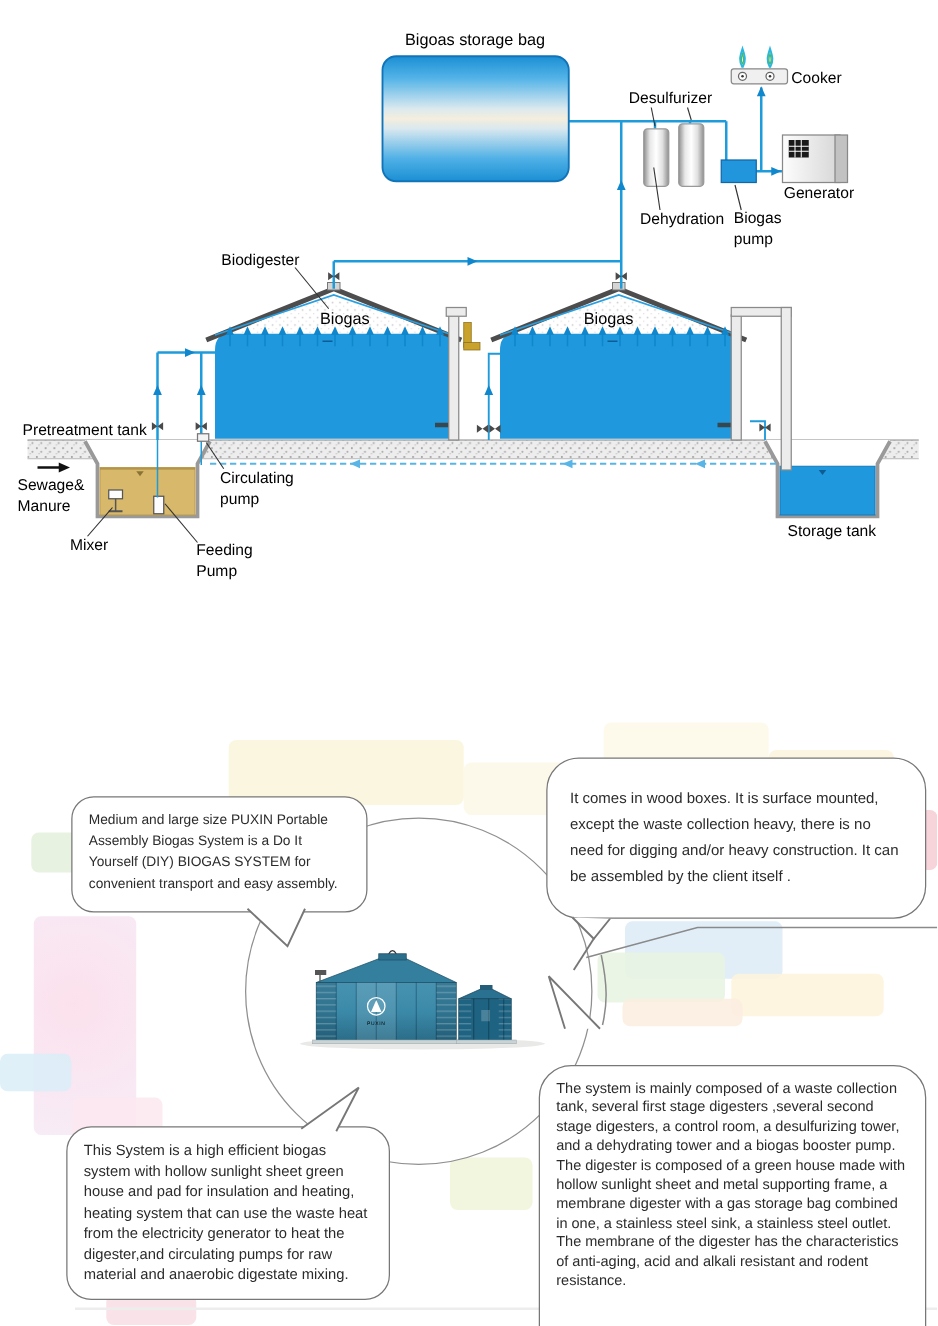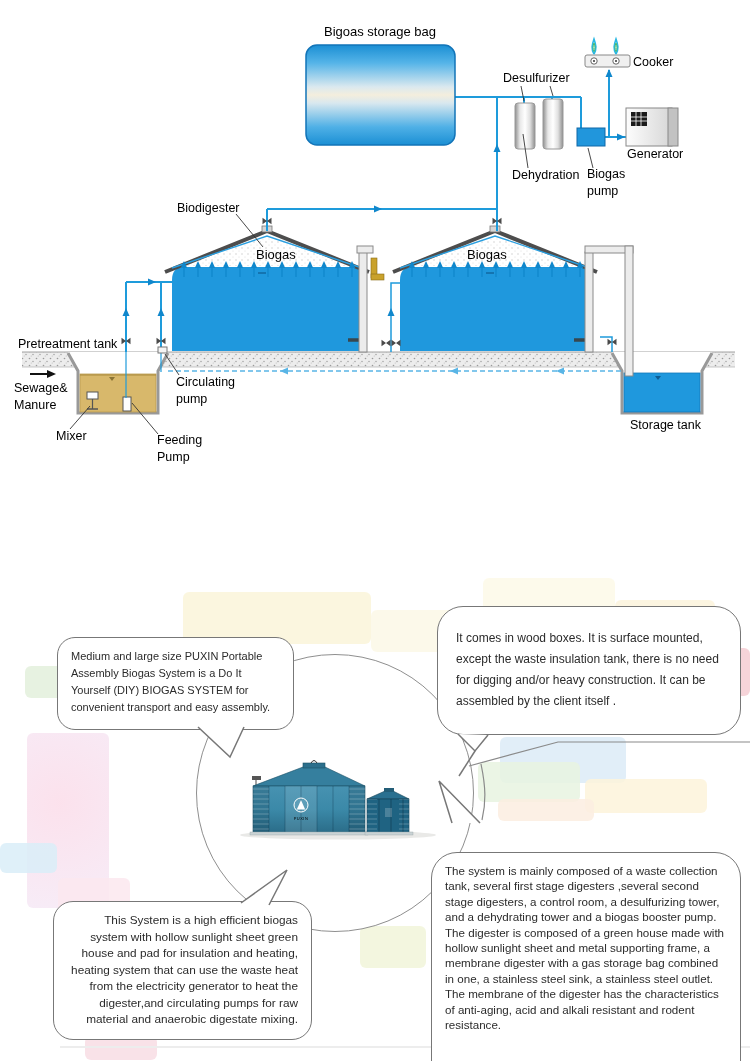--- a/index.html
+++ b/index.html
@@ -17,21 +17,21 @@
       border:1.5px solid #8f8f8f;border-radius:50%;background:#fff;z-index:1;}
   .bubble{position:absolute;background:#fff;border:1.5px solid #777;z-index:3;
       box-sizing:border-box;color:#2b2b2b;}
   .bubble-a{left:57px;top:637px;width:237px;height:93px;border-radius:18px;
       padding:10px 13px;font-size:11px;line-height:1.55;}
   .bubble-b{left:437px;top:606px;width:304px;height:129px;border-radius:26px;
       padding:21px 16px 10px 18px;font-size:12px;line-height:1.75;}
   .bubble-c{left:431px;top:852px;width:310px;height:247px;border-radius:26px;
       padding:10px 13px;font-size:11.6px;line-height:1.33;}
   .bubble-d{left:53px;top:901px;width:259px;height:139px;border-radius:20px;
-      padding:10px 13px;font-size:11.8px;line-height:1.4;text-align:right;}
+      padding:10px 13px;font-size:11.8px;line-height:1.4;}
   .tail{position:absolute;z-index:4;overflow:visible;}
   .connector{position:absolute;z-index:1;}
   .product{position:absolute;left:233px;top:742px;width:210px;height:100px;z-index:2;}
   .baseline{position:absolute;left:60px;top:1046px;width:690px;height:2px;background:#ededed;z-index:0;}
 </style>
 </head>
 <body>
 
 <div class="page">
 
@@ -362,21 +362,21 @@
       <line x1="170" y1="57" x2="170" y2="91" stroke="rgba(0,20,35,0.4)" stroke-width="0.8"></line>
       <rect x="152" y="66" width="7" height="9" fill="rgba(255,255,255,0.2)"></rect>
       <rect x="132" y="90" width="48" height="3" fill="#c9d2d4" stroke="#9aa6a9" stroke-width="0.4"></rect>
     </g>
   </svg>
 
   <div class="bubble bubble-a">
     <span>Medium and large size PUXIN Portable Assembly Biogas System is a Do It Yourself (DIY) BIOGAS SYSTEM for convenient transport and easy assembly.</span>
   </div>
   <div class="bubble bubble-b">
-    <span>It comes in wood boxes. It is surface mounted, except the waste insulation tank, there is no need for digging and/or heavy construction. It can be assembled by the client itself .</span>
+    <span>It comes in wood boxes. It is surface mounted, except the waste collection heavy, there is no need for digging and/or heavy construction. It can be assembled by the client itself .</span>
   </div>
   <div class="bubble bubble-c">
     <span>The system is mainly composed of a waste collection tank, several first stage digesters ,several second stage digesters, a control room, a desulfurizing tower, and a dehydrating tower and a biogas booster pump. The digester is composed of a green house made with hollow sunlight sheet and metal supporting frame, a membrane digester with a gas storage bag combined in one, a stainless steel sink, a stainless steel outlet. The membrane of the digester has the characteristics of anti-aging, acid and alkali resistant and rodent resistance.</span>
   </div>
   <div class="bubble bubble-d">
     <span>This System is a high efficient biogas system with hollow sunlight sheet green house and pad for insulation and heating, heating system that can use the waste heat from the electricity generator to heat the digester,and circulating pumps for raw material and anaerobic digestate mixing.</span>
   </div>
 
   <svg class="tail" style="left:190px;top:724px;" width="70" height="40" viewBox="0 0 70 40">
     <path d="M8,3 L40,33 L54,3" fill="#fff" stroke="#777" stroke-width="1.5"></path>

